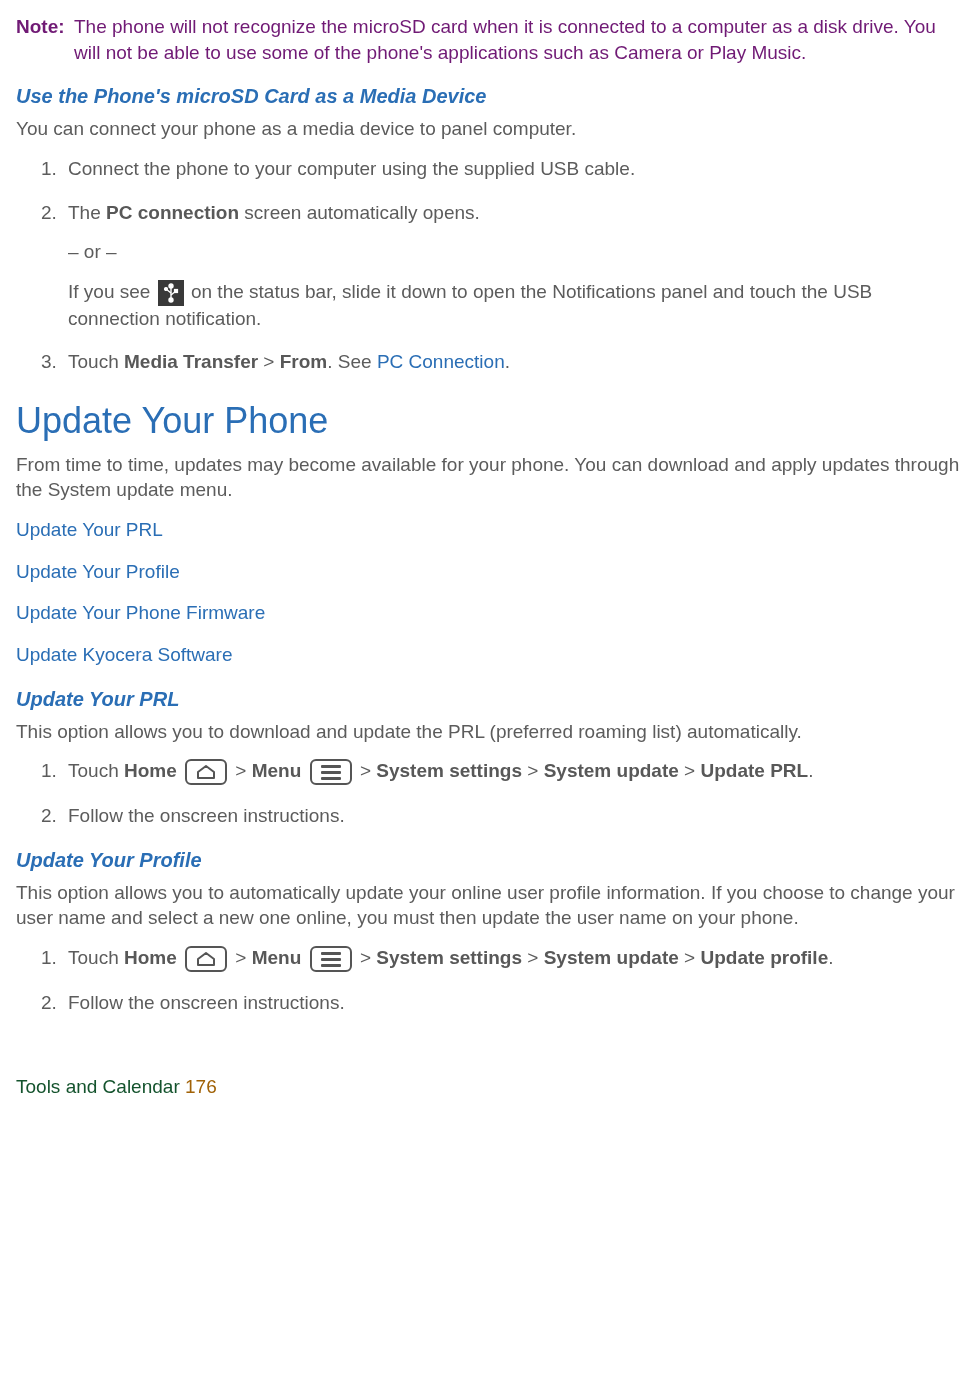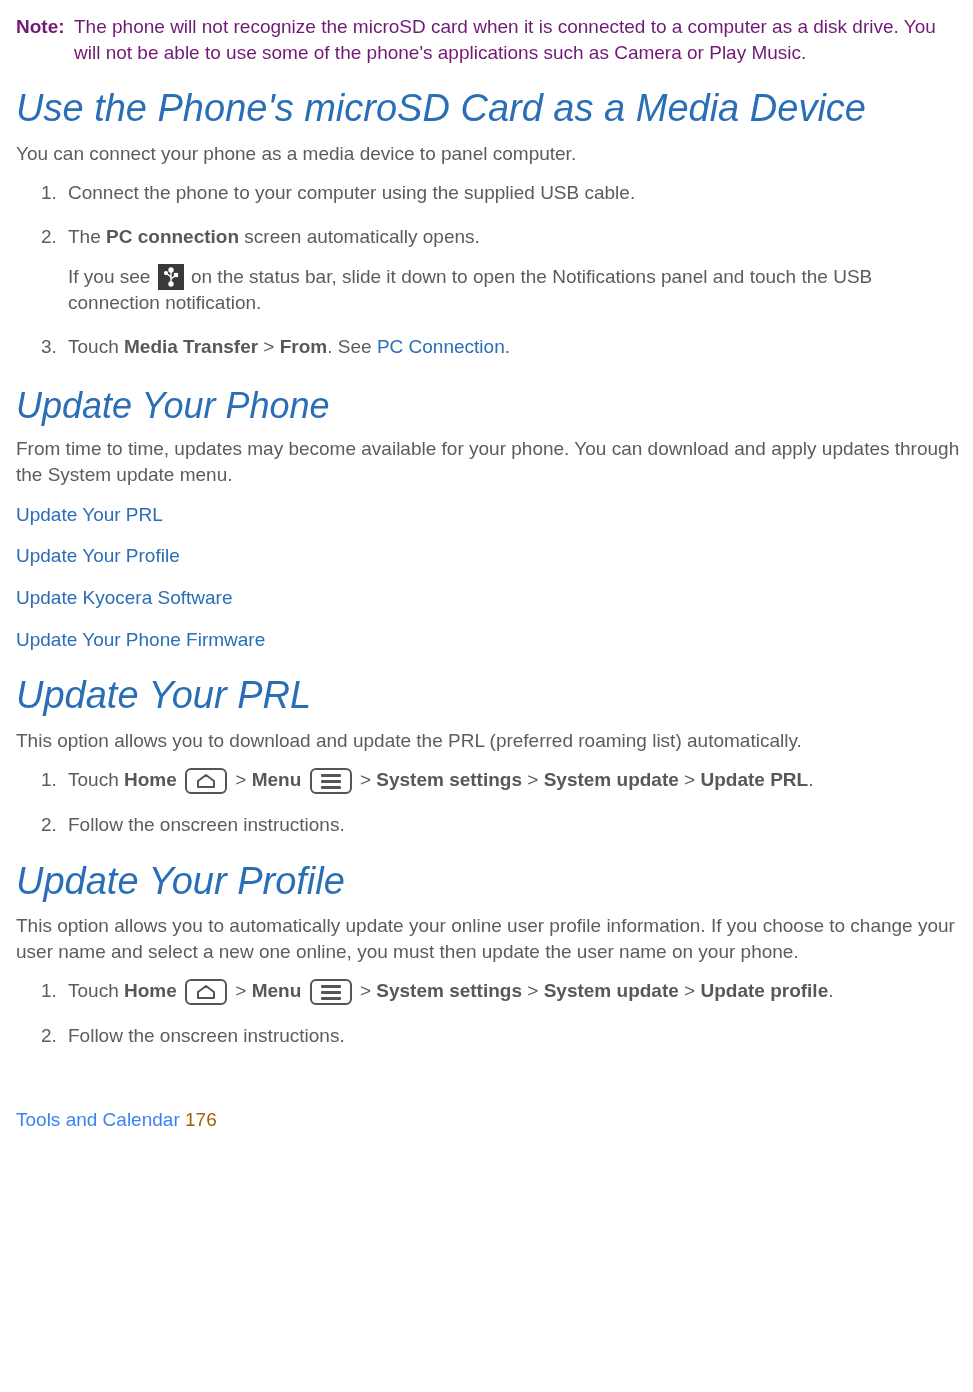--- a/index.html
+++ b/index.html
@@ -10,28 +10,27 @@
     padding: 14px 12px 10px 16px;
     width: 945px;
     line-height: 1.35;
   }
   .note-row { display: flex; color: #701a75; margin-bottom: 18px; }
   .note-label { font-weight: bold; width: 58px; flex: none; }
   .note-body { flex: 1; }
   h2.italic-blue {
     font-family: Arial, Helvetica, sans-serif;
     font-style: italic;
-    font-weight: normal;
+    font-weight: bold;
     color: #2a6eb5;
-    font-size: 38px;
+    font-size: 20px;
     margin: 18px 0 2px 0;
   }
   h1.big-blue {
     font-family: Arial, Helvetica, sans-serif;
-    font-style: italic;
     font-weight: normal;
     color: #2a6eb5;
     font-size: 36px;
     margin: 22px 0 2px 0;
   }
   p { margin: 6px 0 14px 0; }
   ol { margin: 4px 0 14px 0; padding-left: 46px; }
   ol li { padding-left: 6px; margin-bottom: 18px; }
   ol li::marker { color: #5c5c5c; }
   .sub { margin: 14px 0 14px 52px; }
@@ -72,20 +71,21 @@
   <div class="note-body">The phone will not recognize the microSD card when it is connected to a computer as a disk drive. You will not be able to use some of the phone's applications such as Camera or Play Music.</div>
 </div>
 
 <h2 class="italic-blue">Use the Phone's microSD Card as a Media Device</h2>
 <p>You can connect your phone as a media device to panel computer.</p>
 
 <ol>
   <li><span>Connect the phone to your computer using the supplied USB cable.</span></li>
   <li>
     <span>The </span><span class="bold">PC connection</span><span> screen automatically opens.</span>
+    <div class="sub" style="margin-left:0;">– or –</div>
     <div style="margin-top:14px;">
       <span>If you see </span><span class="usb-icon">
           <svg width="16" height="20" viewBox="0 0 16 20">
             <g stroke="#fff" stroke-width="1.4" fill="none">
               <circle cx="8" cy="3" r="2" fill="#fff"></circle>
               <line x1="8" y1="3" x2="8" y2="17"></line>
               <path d="M8 10 L3 6"></path>
               <path d="M8 12 L13 8"></path>
               <circle cx="3" cy="6" r="1.4" fill="#fff"></circle>
               <rect x="11.6" y="6.6" width="2.8" height="2.8" fill="#fff"></rect>
@@ -99,22 +99,22 @@
     <span>Touch </span><span class="bold">Media Transfer</span><span> &gt; </span><span class="bold">From</span><span>. See </span><a class="link">PC Connection</a><span>.</span>
   </li>
 </ol>
 
 <h1 class="big-blue">Update Your Phone</h1>
 <p>From time to time, updates may become available for your phone. You can download and apply updates through the System update menu.</p>
 
 <div class="toc">
   <div><a class="link">Update Your PRL</a></div>
   <div><a class="link">Update Your Profile</a></div>
+  <div><a class="link">Update Your Phone Firmware</a></div>
   <div><a class="link">Update Kyocera Software</a></div>
-  <div><a class="link">Update Your Phone Firmware</a></div>
 </div>
 
 <h2 class="italic-blue">Update Your PRL</h2>
 <p>This option allows you to download and update the PRL (preferred roaming list) automatically.</p>
 <ol>
   <li>
     <span>Touch </span><span class="bold">Home</span>
     <span class="btn-icon">
         <svg width="22" height="16" viewBox="0 0 22 16">
           <path d="M3 8 L11 2 L19 8 L19 14 L3 14 Z" fill="none" stroke="#555" stroke-width="2" stroke-linejoin="round"></path>
@@ -146,15 +146,15 @@
           <span></span>
           <span></span>
           <span></span>
         </span>
       </span><span> &gt; </span><span class="bold">System settings</span><span> &gt; </span><span class="bold">System update</span><span> &gt; </span><span class="bold">Update profile</span><span>.</span>
   </li>
   <li><span>Follow the onscreen instructions.</span></li>
 </ol>
 
 <div class="footer-wrap">
-  <span style="color:#3b82f6;">Tools and Calendar</span>
+  <span style="color:#14532d;">Tools and Calendar</span>
   <span class="pn" style="color:#a16207;">176</span>
 </div>
 
 </body></html>

